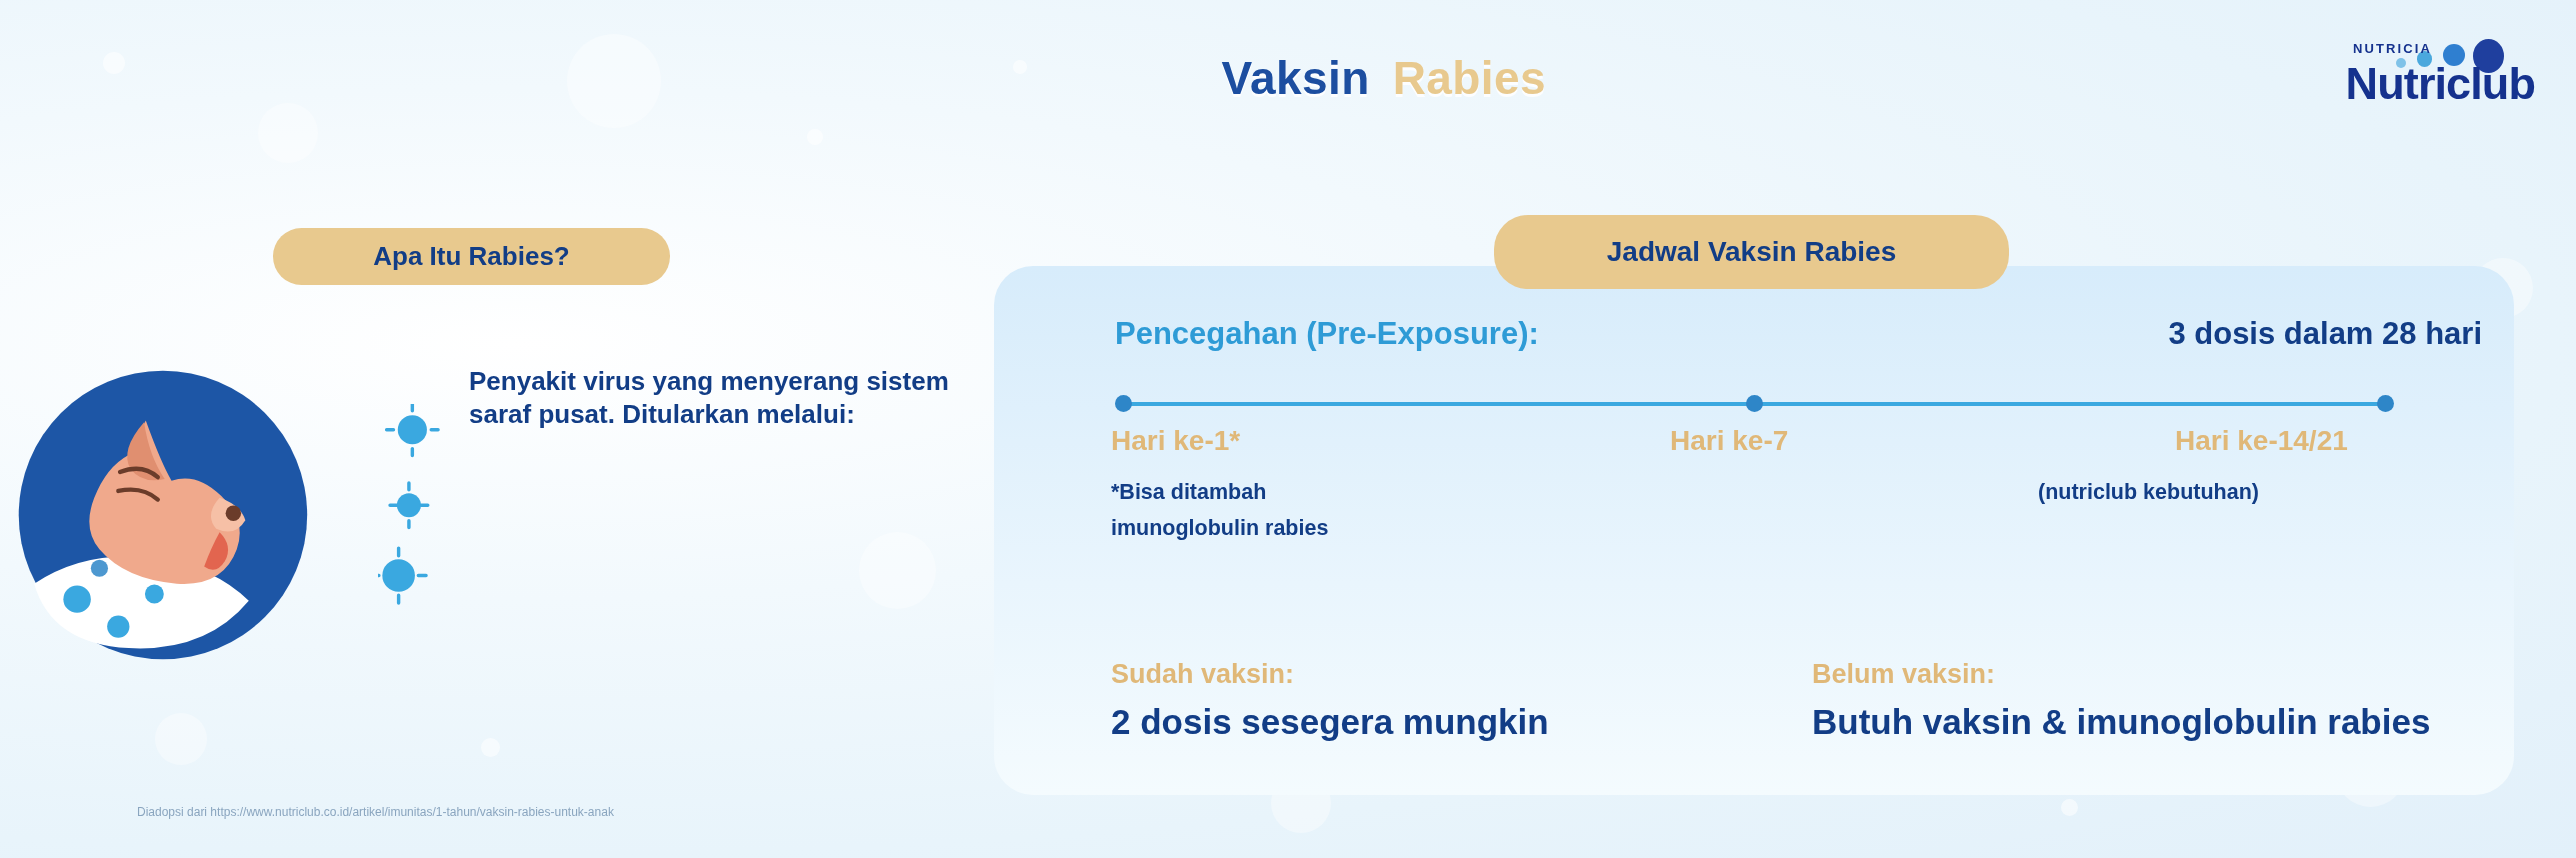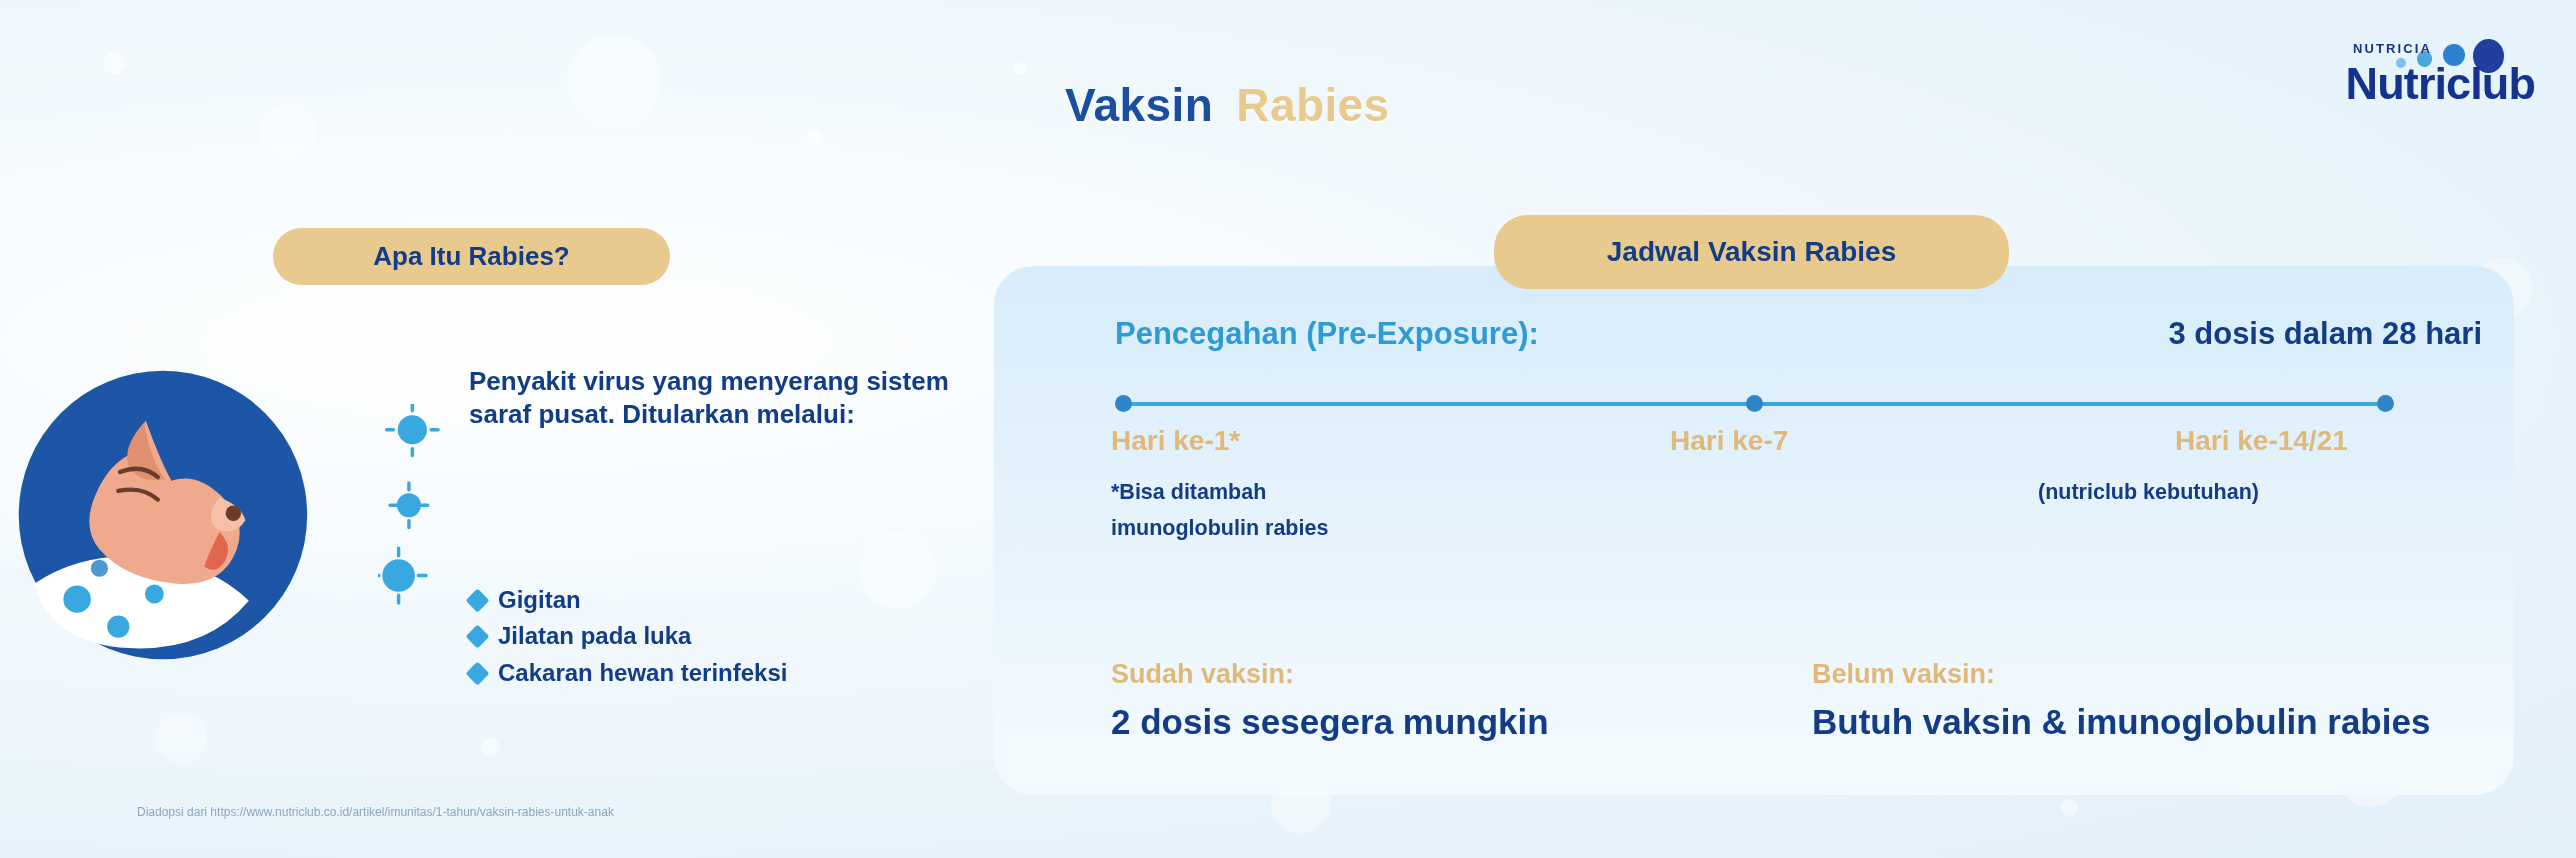--- a/index.html
+++ b/index.html
@@ -19,23 +19,23 @@
     position: absolute;
     border-radius: 50%;
     background: #ffffff;
     opacity: .55;
   }
   .bubble.soft { background: #ffffff; opacity:.38; }
 
   
   .title-wrap {
     position: absolute;
-    left: 1065px; top: 78px;
+    left: 1065px; top: 51px;
     width: 481px;
-    text-align: left;
+    text-align: right;
     white-space: nowrap;
   }
   .title-1 {
     font-size: 46px; font-weight: bold; color: #1c4ea0;
     letter-spacing: 0.4px;
     text-shadow: 0 2.6px 0 rgba(255,255,255,.85);
   }
   .title-2 {
     font-size: 46px; font-weight: bold; color: #e8c98e;
     letter-spacing: 0.4px;
@@ -255,34 +255,20 @@
     </g>
     <g stroke="#3aa8e0" stroke-width="4" stroke-linecap="round">
       <path d="M40 8 v-8 M40 52 v8 M18 30 h-8 M62 30 h8"></path>
       <path d="M36 100 v-8 M36 136 v8 M22 118 h-8 M50 118 h8"></path>
       <path d="M24 177 v-9 M24 223 v9 M1 200 h-9 M47 200 h9"></path>
     </g>
   </svg>
 
   <div class="left-text">Penyakit virus yang menyerang sistem saraf pusat. Ditularkan melalui:</div>
 
-  <div class="bullets">
-    <div class="bullet-row">
-      <span class="diamond"></span>
-      <span>Gigitan</span>
-    </div>
-    <div class="bullet-row">
-      <span class="diamond"></span>
-      <span>Jilatan pada luka</span>
-    </div>
-    <div class="bullet-row">
-      <span class="diamond"></span>
-      <span>Cakaran hewan terinfeksi</span>
-    </div>
-  </div>
 
   <div class="source">Diadopsi dari https://www.nutriclub.co.id/artikel/imunitas/1-tahun/vaksin-rabies-untuk-anak</div>
 
   <div class="card"></div>
   <div class="pill" id="pill-right">Jadwal Vaksin Rabies</div>
 
   <div class="sec-head" style="left:1115px; top:316px;">Pencegahan (Pre-Exposure):</div>
   <div class="sec-right" style="right:94px; top:316px;">3 dosis dalam 28 hari</div>
 
   <div class="timeline">

